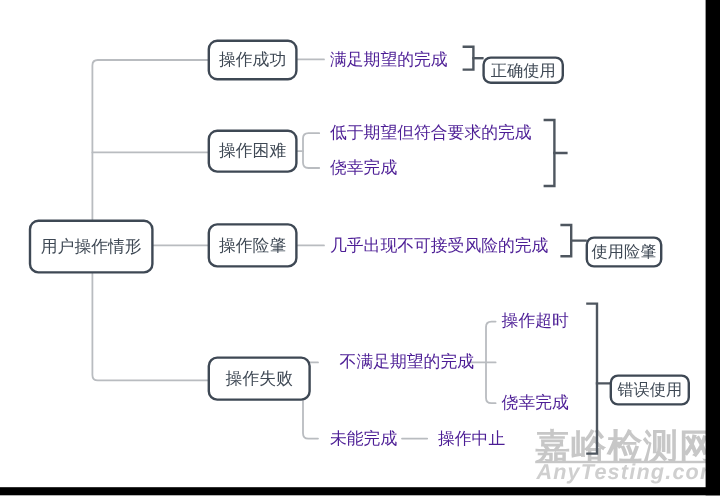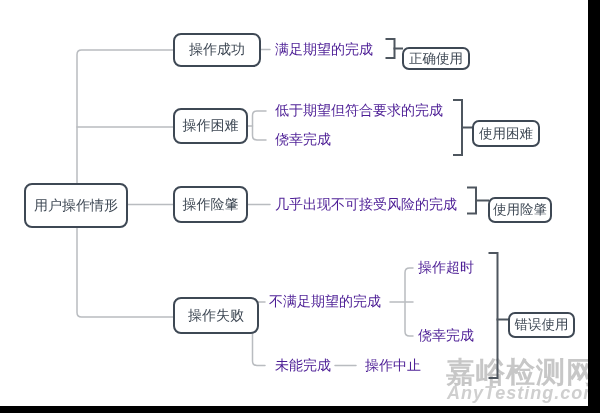--- a/index.html
+++ b/index.html
@@ -36,21 +36,21 @@
     white-space:nowrap;
     z-index:3;
   }
   
   #wires{position:absolute;left:0;top:0;z-index:2;}
   
   .wm-name{
     position:absolute;left:446px;top:353px;
     font-size:29px;font-weight:bold;
     color:#c7c7c7;letter-spacing:1px;
-    white-space:nowrap;z-index:1;
+    white-space:nowrap;z-index:1;text-decoration:underline;
   }
   .wm-url{
     position:absolute;left:447px;top:383px;
     font-size:18px;font-weight:bold;font-style:italic;
     color:#cfcfcf;letter-spacing:1px;
     white-space:nowrap;z-index:1;
   }
   
   .bar-right{position:absolute;left:588px;top:0;width:12px;height:413px;background:#000;z-index:5;}
   .bar-bottom{position:absolute;left:0;top:406px;width:600px;height:7px;background:#000;z-index:5;}
@@ -101,36 +101,35 @@
       <path d="M 468 187.5 L 476 187.5 L 476 213.5 L 468 213.5"></path>
       <path d="M 476 200.5 L 488 200.5"></path>
 
       <path d="M 489.5 253 L 497.5 253 L 497.5 378 L 489.5 378"></path>
       <path d="M 497.5 319.5 L 508 319.5"></path>
     </g>
   </svg>
 
   <div class="node" style="left:24px;top:183px;width:104px;height:45px;">用户操作情形</div>
 
-  <div class="node" style="left:173px;top:33px;width:88px;height:34px;">操作成功</div>
+  <div class="node" style="left:173px;top:33px;width:75px;height:34px;">操作成功</div>
   <div class="node" style="left:173px;top:108px;width:75px;height:36px;">操作困难</div>
   <div class="node" style="left:173px;top:186px;width:75px;height:37px;">操作险肇</div>
   <div class="node" style="left:173px;top:297px;width:86px;height:37px;">操作失败</div>
 
   <div class="leaf" style="left:275px;top:49.5px;">满足期望的完成</div>
   <div class="leaf" style="left:275px;top:111px;">低于期望但符合要求的完成</div>
   <div class="leaf" style="left:275px;top:140px;">侥幸完成</div>
   <div class="leaf" style="left:275px;top:204.5px;">几乎出现不可接受风险的完成</div>
-  <div class="leaf" style="left:269px;top:302px;text-align:right;">不满足期望的完成</div>
+  <div class="leaf" style="left:283px;top:302px;text-align:right;">不满足期望的完成</div>
   <div class="leaf" style="left:275px;top:365.5px;">未能完成</div>
 
   <div class="leaf" style="left:418px;top:268px;">操作超时</div>
   <div class="leaf" style="left:418px;top:336px;">侥幸完成</div>
   <div class="leaf" style="left:365px;top:365.5px;">操作中止</div>
 
   <div class="node small" style="left:402px;top:47px;width:68px;height:23px;">正确使用</div>
-  <div class="node small" style="left:472px;top:120px;width:68px;height:27px;">使用困难</div>
   <div class="node small" style="left:488px;top:197px;width:64px;height:26px;">使用险肇</div>
   <div class="node small" style="left:508px;top:312px;width:67px;height:26px;">错误使用</div>
 
   <div class="bar-right"></div>
   <div class="bar-bottom"></div>
 </div>
 
 </body></html>

